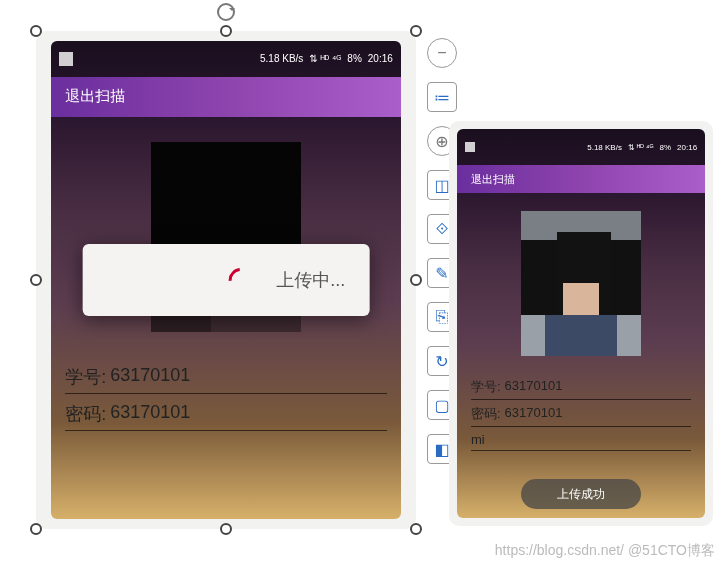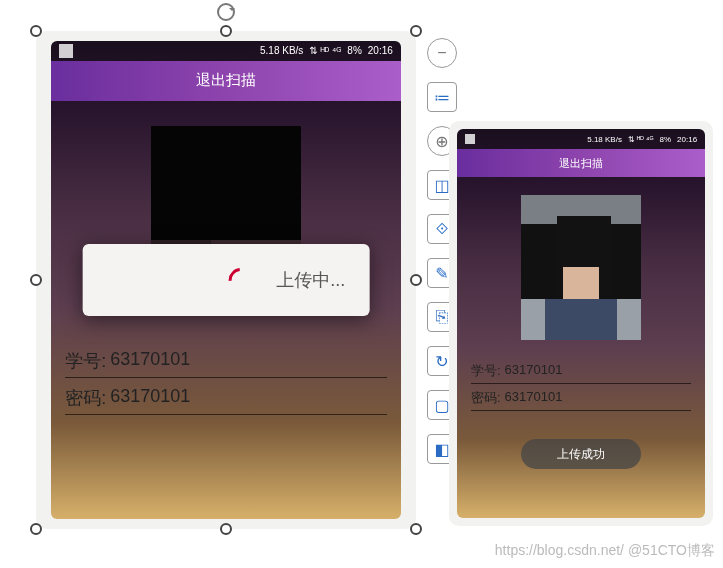--- a/index.html
+++ b/index.html
@@ -10,23 +10,23 @@
   .h-l { left: -6px; top: 50%; margin-top: -6px; } .h-r { right: -6px; top: 50%; margin-top: -6px; }
   .h-bl { left: -6px; bottom: -6px; } .h-b { left: 50%; bottom: -6px; margin-left: -6px; } .h-br { right: -6px; bottom: -6px; }
   .rotate { position: absolute; left: 50%; top: -28px; margin-left: -9px; width: 18px; height: 18px; border: 2px solid #777; border-radius: 50%; }
   .rotate::after { content: ""; position: absolute; left: 10px; top: 3px; border: 3px solid transparent; border-top-color: #777; }
   .phone { position: absolute; background: #f2f2f0; border-radius: 10px; overflow: hidden; }
   .phone1 { left: 36px; top: 31px; width: 380px; height: 498px; }
   .phone2 { left: 449px; top: 121px; width: 264px; height: 405px; }
   .bezel { position: absolute; left: 4%; top: 2%; right: 4%; bottom: 2%; border-radius: 6px; overflow: hidden;
     background: linear-gradient(180deg, #1a0f1e 0%, #29152e 15%, #482d42 35%, #5c3d50 55%, #7a5a3a 80%, #d6b06a 100%); }
   .p2 .bezel { left: 3%; right: 3%; top: 2%; bottom: 2%; }
-  .statusbar { height: 20px; display: flex; align-items: center; justify-content: center; gap: 6px; padding: 0 8px; color: #fff; font-size: 10px; }
+  .statusbar { height: 36px; display: flex; align-items: center; justify-content: center; gap: 6px; padding: 0 8px; color: #fff; font-size: 10px; }
   .sb-left { margin-right: auto; width: 14px; height: 14px; background: #fff; opacity: .8; }
-  .topbar { height: 40px; display: flex; align-items: center; justify-content: center; padding: 0 14px;
+  .topbar { height: 40px; display: flex; align-items: center; justify-content: flex-start; padding: 0 14px;
     background: linear-gradient(90deg, #6a2e9e 0%, #8e44ad 50%, #a95ec9 100%); color: #fff; font-size: 15px; }
   .p2 .topbar { font-size: 11px; height: 28px; }
   .avatar-zone { height: 240px; display: flex; align-items: center; justify-content: center; }
   .p2 .avatar-zone { height: 180px; }
   .avatar { width: 150px; height: 190px; background: #111; position: relative; overflow: hidden; }
   .p2 .avatar { width: 120px; height: 145px; }
   .px { position: absolute; }
   .fields { padding: 0 14px; }
   .p2 .fields { font-size: 13px; }
   .field { border-bottom: 1px solid rgba(0,0,0,.6); padding: 8px 0 4px; display: flex; gap: 4px; color: #222; font-size: 18px; }
@@ -132,20 +132,23 @@
     </div>
     <div class="fields">
       <div class="field">
         <span>学号:</span>
         <span>63170101</span>
       </div>
       <div class="field">
         <span>密码:</span>
         <span>63170101</span>
       </div>
+      <div class="field">
+        <span>mi</span>
+      </div>
     </div>
     <div class="pill">
       <span>上传成功</span>
     </div>
   </div>
 </div>
 
 <div class="watermark">
   <span>https://blog.csdn.net/</span>
   <span>@51CTO博客</span>

